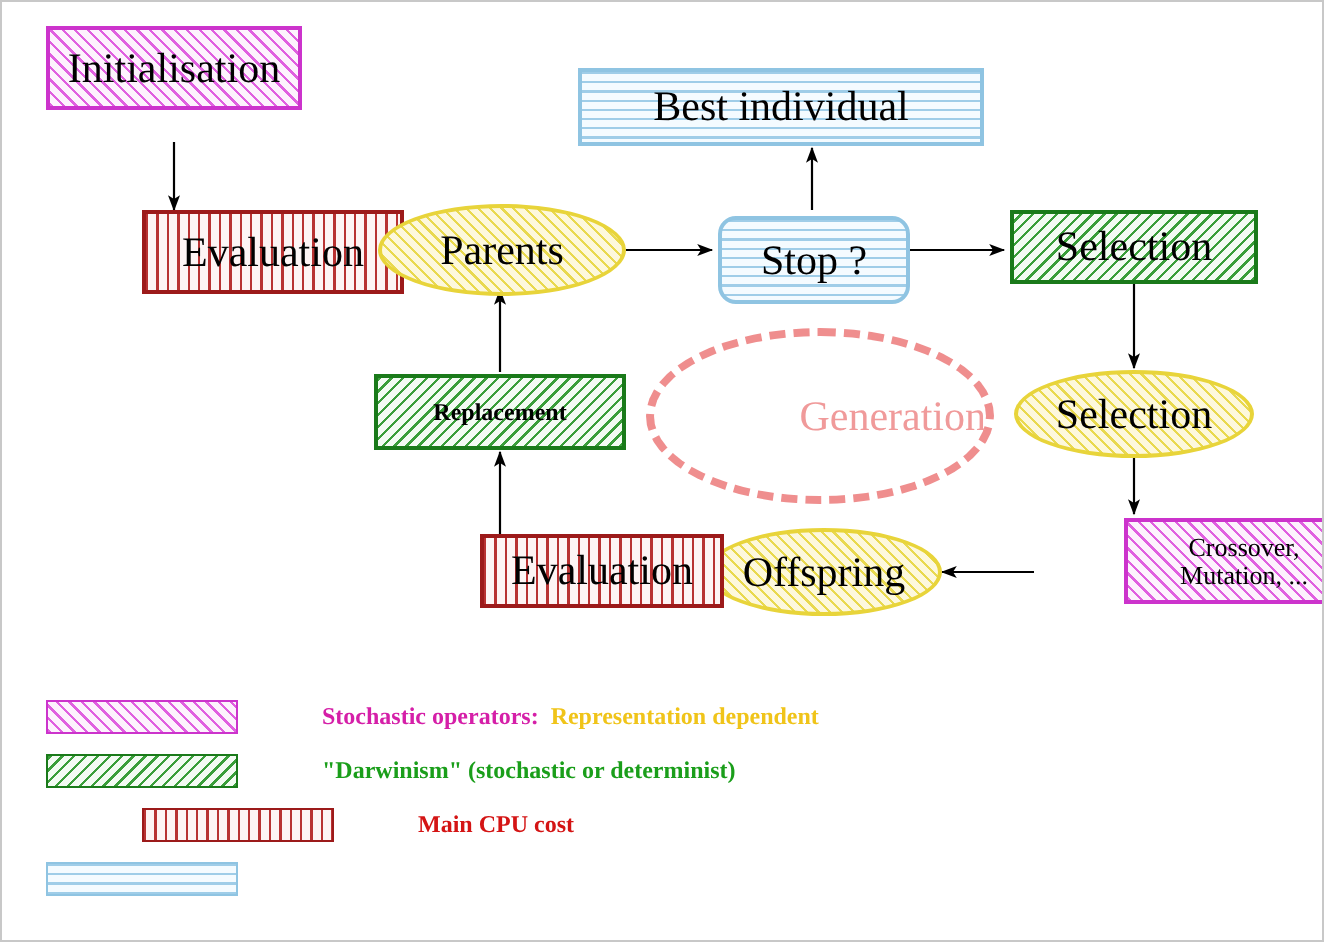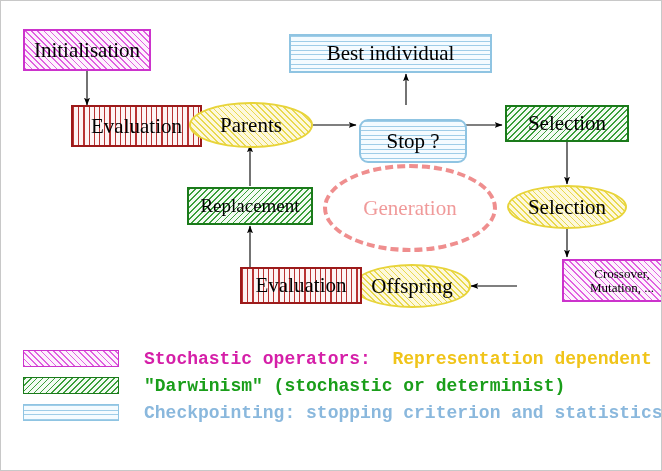--- a/index.html
+++ b/index.html
@@ -67,21 +67,21 @@
         #e9d94f 0px, #e9d94f 1.1px, rgba(255,255,255,0) 1.1px, rgba(255,255,255,0) 4.2px);
   }
   .fill-none-dashed {
     border: 4px dashed #ef8e8e;
     background: transparent;
     color: #f09a9a;
   }
 
   
   .t-lg   { font-size: 21px; }
-  .t-sm   { font-size: 19px; }
+  .t-sm   { font-size: 12px; font-weight: bold; }
   .t-xs   { font-size: 13px; }
 
   
   #wires {
     position: absolute;
     left: 0; top: 0;
     width: 662px; height: 471px;
     pointer-events: none;
   }
 
@@ -99,25 +99,24 @@
   }
   .swatch {
     width: 96px;
     height: 17px;
     box-sizing: border-box;
     border-width: 1.5px;
     border-style: solid;
     flex: 0 0 auto;
   }
   .legend-text {
-    margin-left: 25px;
-    font-size: 18px;
+    margin-left: 42px;
+    font-size: 12px;
     font-weight: bold;
     white-space: pre;
-    font-family: Liberation Mono, monospace;
   }
   .lg-magenta  { color: #d51fa8; }
   .lg-gold     { color: #f0c419; }
   .lg-green    { color: #1a9e1a; }
   .lg-red      { color: #d41414; }
   .lg-blue     { color: #8ab8dd; }
 </style>
 </head>
 <body>
 
@@ -137,33 +136,33 @@
       <line x1="452" y1="124" x2="501" y2="124"></line>
       <line x1="566" y1="140" x2="566" y2="183"></line>
       <line x1="566" y1="226" x2="566" y2="256"></line>
       <line x1="516" y1="285" x2="470" y2="285"></line>
       <line x1="357" y1="285" x2="317" y2="285"></line>
       <line x1="249" y1="266" x2="249" y2="225"></line>
       <line x1="249" y1="185" x2="249" y2="144"></line>
     </g>
   </svg>
 
-  <div class="node box fill-magenta t-lg" style="left:22px; top:28px; width:128px; height:42px;">
+  <div class="node box fill-magenta t-lg" style="left:22px; top:12px; width:128px; height:42px;">
     <span>Initialisation</span>
   </div>
 
   <div class="node box fill-red t-lg" style="left:22px; top:104px; width:131px; height:42px;">
     <span>Evaluation</span>
   </div>
 
   <div class="node ell fill-yellow t-lg" style="left:188px; top:101px; width:124px; height:46px;">
     <span>Parents</span>
   </div>
 
-  <div class="node round fill-blue t-lg" style="left:358px; top:118px; width:108px; height:44px;">
+  <div class="node round fill-blue t-lg" style="left:358px; top:107px; width:96px; height:44px;">
     <span>Stop ?</span>
   </div>
 
   <div class="node box fill-blue t-lg" style="left:288px; top:33px; width:203px; height:39px;">
     <span>Best individual</span>
   </div>
 
   <div class="node box fill-green t-lg" style="left:504px; top:104px; width:124px; height:37px;text-align:center;">
     <span>Selection</span>
   </div>
@@ -182,37 +181,40 @@
   </div>
 
   <div class="node box fill-red t-lg" style="left:191px; top:266px; width:122px; height:37px;">
     <span>Evaluation</span>
   </div>
 
   <div class="node box fill-green t-sm" style="left:186px; top:186px; width:126px; height:38px;">
     <span>Replacement</span>
   </div>
 
-  <div class="node fill-none-dashed t-lg" style="left:322px; top:163px; width:174px; height:88px; border-radius:50%;">
+  <div class="node fill-none-dashed t-lg" style="left:322px; top:163px; width:174px; height:88px; border-radius:50%;justify-content:flex-end;">
     <span>Generation</span>
   </div>
 
   <div id="legend">
 
     <div class="legend-row">
       <div class="swatch fill-magenta"></div>
       <div class="legend-text"><span class="lg-magenta">Stochastic operators:</span><span class="lg-gold">  Representation dependent</span></div>
     </div>
 
     <div class="legend-row">
       <div class="swatch fill-green"></div>
       <div class="legend-text lg-green">"Darwinism" (stochastic or determinist)</div>
     </div>
 
+    <div class="legend-row">
+      <div class="swatch fill-red"></div>
+      <div class="legend-text lg-red">Main CPU cost</div>
+    </div>
 
     <div class="legend-row">
       <div class="swatch fill-blue"></div>
-      <div class="legend-text lg-blue">Checkpointing: stopping criterion and statistics</div>
     </div>
 
   </div>
 
 </div>
 
 </body></html>

